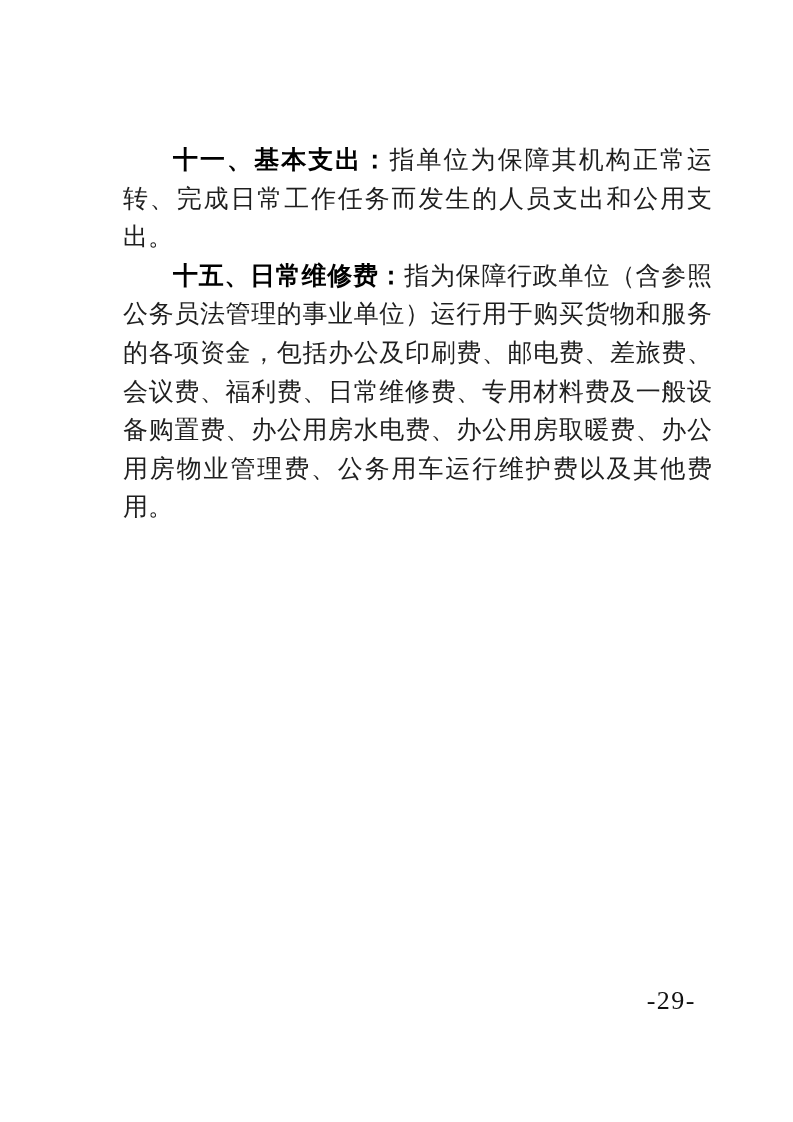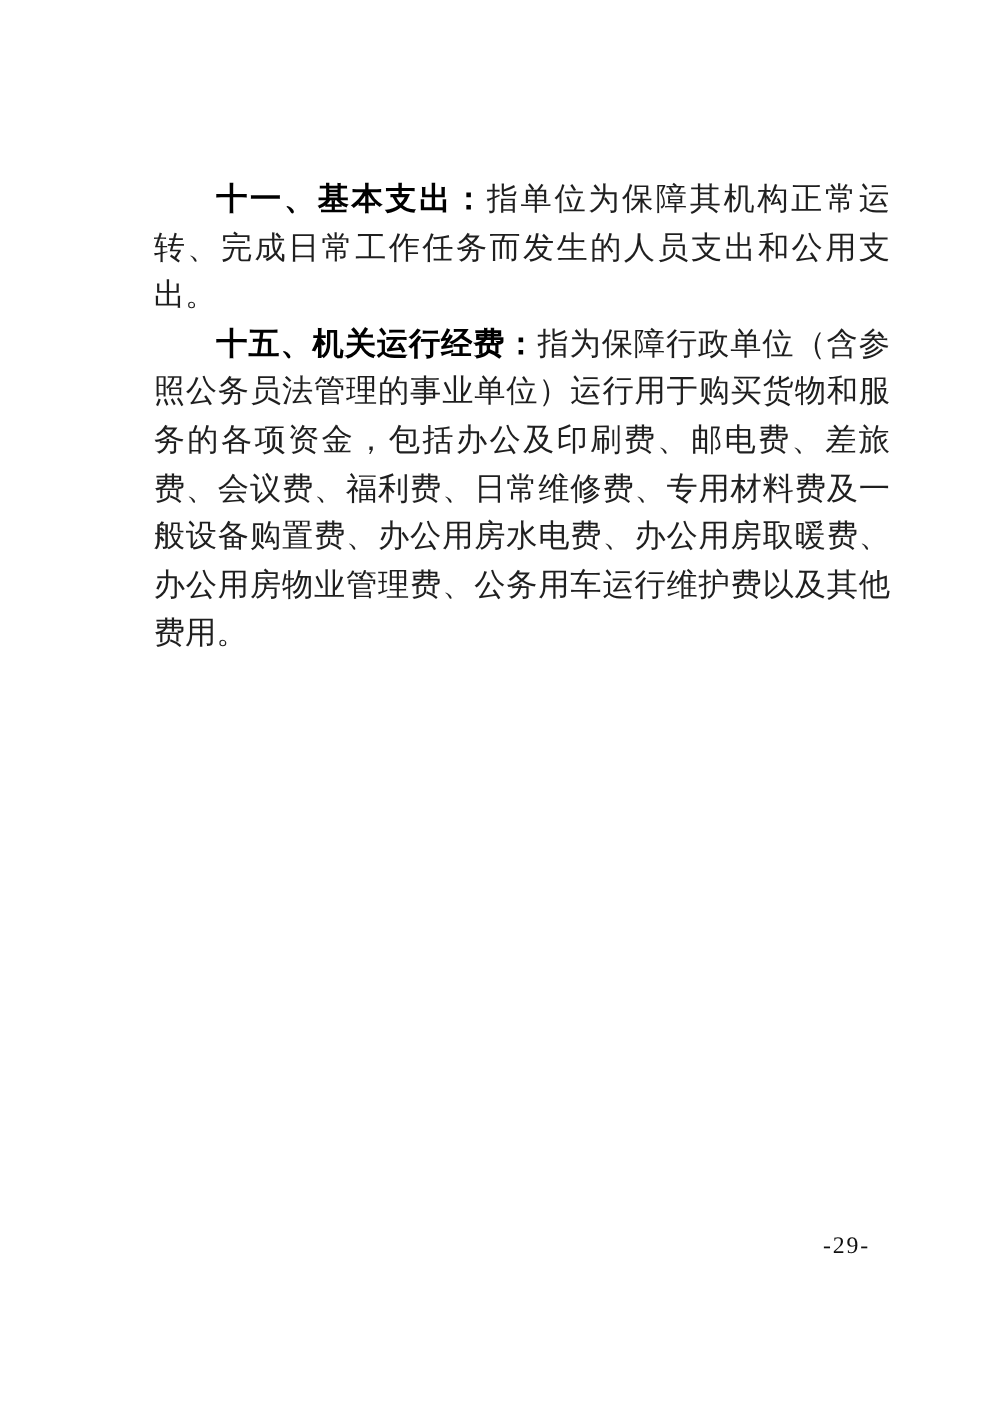--- a/index.html
+++ b/index.html
@@ -36,33 +36,33 @@
     font-weight: 700;
     color: #000000;
   }
   .para-body {
     font-weight: 400;
   }
   .page-number {
     position: absolute;
     top: 986px;
     right: 97px;
-    font-size: 19px;
+    font-size: 26px;
     letter-spacing: 1.5px;
     color: #111111;
     font-family: "Liberation Serif", "DejaVu Serif", serif;
   }
 </style>
 </head>
 <body>
 
 <div class="page">
   <main class="content">
 
   <p class="para"><span class="para-heading">十一、基本支出：</span><span class="para-body">指单位为保障其机构正常运转、完成日常工作任务而发生的人员支出和公用支出。</span></p>
 
 
 
 
-  <p class="para"><span class="para-heading">十五、机关运行经费：</span><span class="para-body">指为保障行政单位（含参照公务员法管理的事业单位）运行用于购买货物和服务的各项资金，包括办公及印刷费、邮电费、差旅费、会议费、福利费、日常维修费、专用材料费及一般设备购置费、办公用房水电费、办公用房取暖费、办公用房物业管理费、公务用车运行维护费以及其他费用。</span></p>
+  <p class="para"><span class="para-heading">十五、日常维修费：</span><span class="para-body">指为保障行政单位（含参照公务员法管理的事业单位）运行用于购买货物和服务的各项资金，包括办公及印刷费、邮电费、差旅费、会议费、福利费、日常维修费、专用材料费及一般设备购置费、办公用房水电费、办公用房取暖费、办公用房物业管理费、公务用车运行维护费以及其他费用。</span></p>
 </main>
   <span class="page-number">-29-</span>
 </div>
 
 </body></html>

